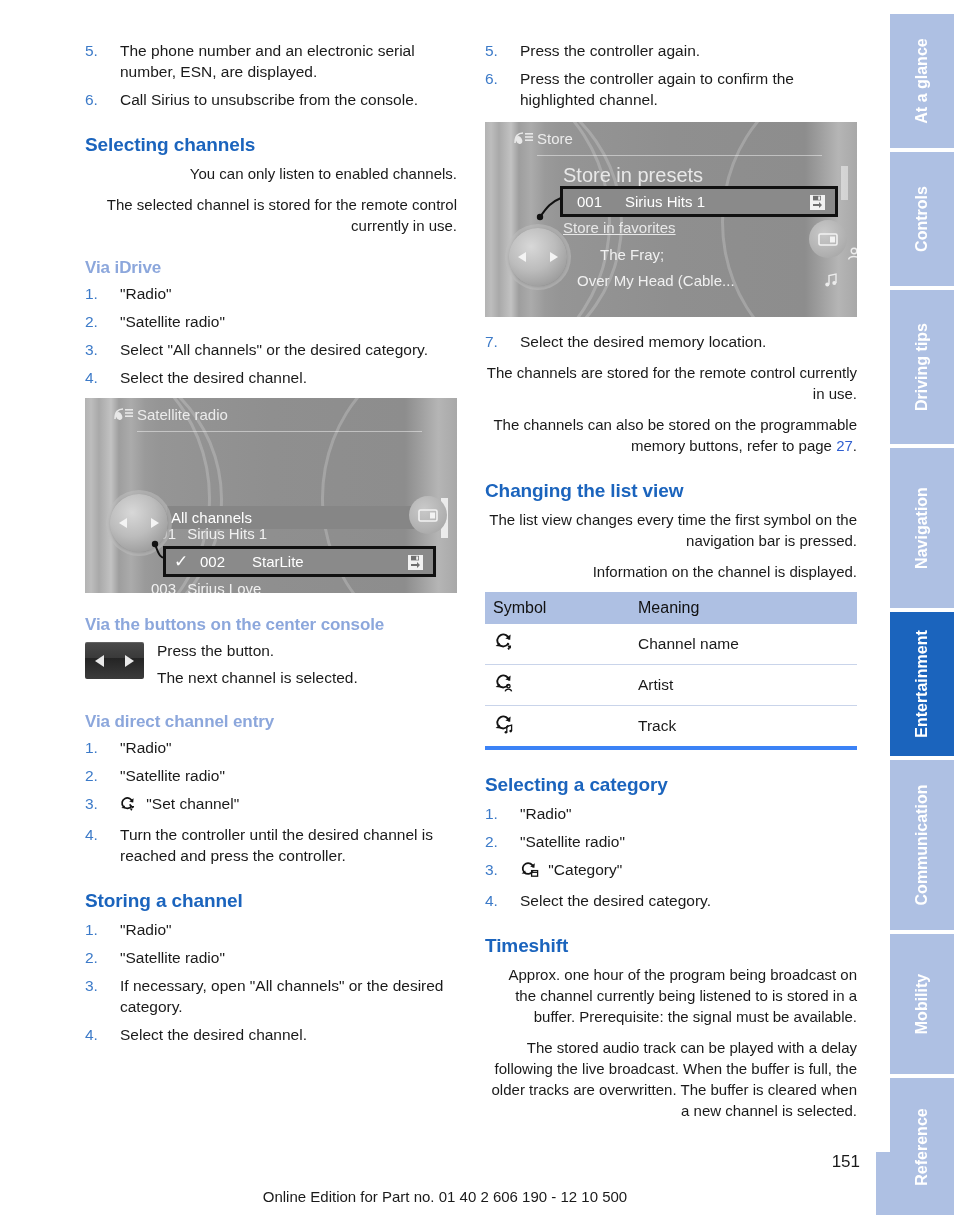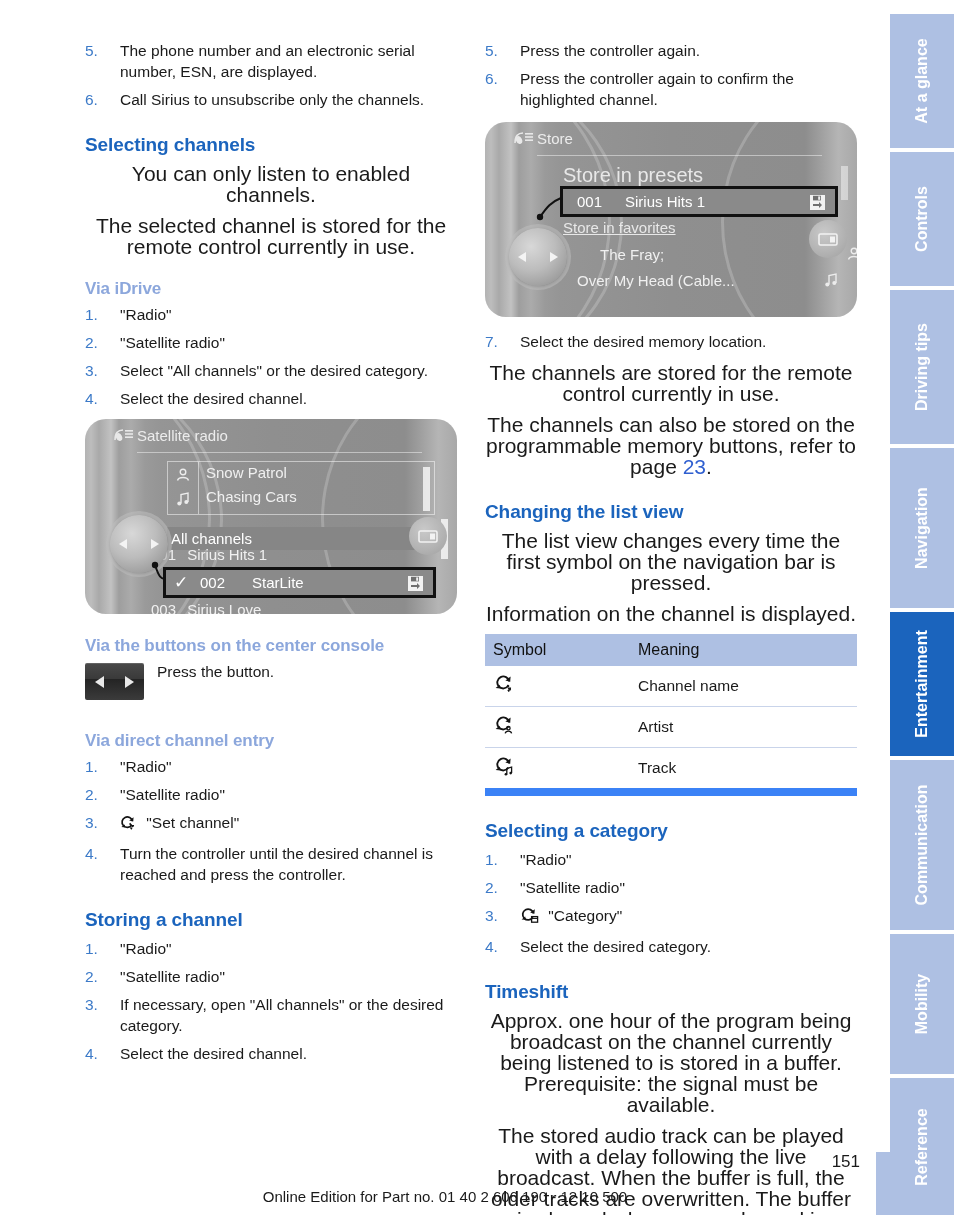--- a/index.html
+++ b/index.html
@@ -41,24 +41,24 @@
     letter-spacing: -0.1px;
   }
   h3.sub {
     font-size: 17px;
     font-weight: bold;
     color: #8ca7dc;
     margin: 22px 0 5px 0;
     letter-spacing: -0.1px;
   }
   p.body {
-    font-size: 21px;
+    font-size: 15px;
     line-height: 21px;
     margin: 0 0 10px 0;
-    text-align: center;
+    text-align: right;
   }
   .pageref { color: #2f5fd0; }
 
   
   ol.steps {
     list-style: none;
     margin: 0 0 10px 0;
     padding: 0;
   }
   ol.steps li {
@@ -89,21 +89,20 @@
     position: relative;
     width: 372px;
     height: 195px;
     margin: 6px 0 14px 0;
     background: linear-gradient(to right,
        #b3b3b3 0px, #bdbdbd 6px, #a9a9a9 14px, #c2c2c2 26px,
        #9e9e9e 34px, #ababab 46px, #9a9a9a 60px,
        #959595 75px, #8f8f8f 50%, #8d8d8d 86%,
        #9e9e9e 90%, #b5b5b5 95%, #a8a8a8 100%);
     overflow: hidden;
-    border-radius: 21px;
   }
   .idrive .ring {
     position: absolute;
     border-radius: 50%;
     border: 3px solid rgba(255,255,255,0.20);
     pointer-events: none;
   }
   .idrive .screen-title {
     position: absolute;
     left: 52px; top: 8px;
@@ -248,21 +247,21 @@
     padding: 7px 0 7px 8px;
   }
   table.symtab thead th.c1 { width: 137px; }
   table.symtab tbody td {
     font-size: 15.5px;
     padding: 8px 0 8px 8px;
     border-bottom: 1px solid #c9d4ea;
     vertical-align: middle;
   }
   table.symtab tbody tr:last-child td {
-    border-bottom: 8px solid #3b82f6;
+    border-bottom: 4px solid #3b82f6;
   }
   table.symtab tbody td.c1 { width: 137px; }
 
   
   #sidebar {
     position: absolute;
     right: 0; top: 0;
     width: 64px; height: 1215px;
   }
   .tab {
@@ -315,21 +314,21 @@
 
   <div class="col" id="col-left">
 
     <ol class="steps">
       <li>
         <span class="num">5.</span>
         <span>The phone number and an electronic serial number, ESN, are displayed.</span>
       </li>
       <li>
         <span class="num">6.</span>
-        <span>Call Sirius to unsubscribe only the channels.</span>
+        <span>Call Sirius to unsubscribe from the console.</span>
       </li>
     </ol>
 
     <h2 class="sec">Selecting channels</h2>
     <p class="body">You can only listen to enabled channels.</p>
     <p class="body">The selected channel is stored for the remote control currently in use.</p>
 
     <h3 class="sub">Via iDrive</h3>
     <ol class="steps">
       <li>
@@ -361,40 +360,20 @@
           <path d="M2 12 C2 5, 5 2, 10 2" stroke="#e8e8e8" stroke-width="1.6" fill="none"></path>
           <ellipse cx="6" cy="9" rx="3" ry="4.2" fill="#e8e8e8" transform="rotate(-25 6 9)"></ellipse>
           <rect x="12" y="2" width="8" height="1.6" fill="#e8e8e8"></rect>
           <rect x="12" y="5.2" width="8" height="1.6" fill="#e8e8e8"></rect>
           <rect x="12" y="8.4" width="8" height="1.6" fill="#e8e8e8"></rect>
         </svg>
       </span>
       <div class="screen-title">Satellite radio</div>
       <div class="title-rule"></div>
 
-      <div class="infobox" style="left:82px; top:42px; width:268px; height:54px;">
-        <div class="iconcell">
-          <span style="position:absolute; left:7px; top:5px;">
-            <svg width="16" height="16" viewBox="0 0 16 16">
-              <circle cx="8" cy="5" r="2.8" fill="none" stroke="#ececec" stroke-width="1.4"></circle>
-              <path d="M2.5 13.5 C3.5 9.5, 12.5 9.5, 13.5 13.5" fill="none" stroke="#ececec" stroke-width="1.4"></path>
-            </svg>
-          </span>
-          <span style="position:absolute; left:7px; top:29px;">
-            <svg width="16" height="16" viewBox="0 0 16 16">
-              <path d="M6 12.5 V3.5 L13 2 V11" fill="none" stroke="#ececec" stroke-width="1.4"></path>
-              <circle cx="4.3" cy="12.4" r="2" fill="#ececec"></circle>
-              <circle cx="11.3" cy="10.9" r="2" fill="#ececec"></circle>
-            </svg>
-          </span>
-        </div>
-        <div style="position:absolute; left:38px; top:2px; font-size:15px; color:#f0f0f0;">Snow Patrol</div>
-        <div style="position:absolute; left:38px; top:26px; font-size:15px; color:#f0f0f0;">Chasing Cars</div>
-        <div class="scrollbar" style="right:4px; top:5px; height:44px;"></div>
-      </div>
 
       <div style="position:absolute; left:82px; top:108px; width:268px; height:23px; background:#868686; color:#fff; font-size:15px; line-height:23px; padding-left:4px; box-sizing:border-box;">All channels</div>
 
       <div class="idrive-list" style="top:124px;">
         <div class="row">
           <span class="idx">001</span>
           <span class="label">Sirius Hits 1</span>
         </div>
         <div class="row" style="height:31px;"></div>
         <div class="row">
@@ -438,20 +417,21 @@
     </div>
 
     <h3 class="sub">Via the buttons on the center console</h3>
     <div class="console-block">
       <div class="console-btn">
         <span class="tri left"></span>
         <span class="tri right"></span>
       </div>
       <div class="console-text">
         <p>Press the button.</p>
+        <p>The next channel is selected.</p>
       </div>
     </div>
 
     <h3 class="sub">Via direct channel entry</h3>
     <ol class="steps">
       <li>
         <span class="num">1.</span>
         <span>"Radio"</span>
       </li>
       <li>
@@ -584,21 +564,21 @@
     </div>
 
     <ol class="steps">
       <li>
         <span class="num">7.</span>
         <span>Select the desired memory location.</span>
       </li>
     </ol>
 
     <p class="body">The channels are stored for the remote control currently in use.</p>
-    <p class="body"><span>The channels can also be stored on the programmable memory buttons, refer to page </span><span class="pageref">23</span><span>.</span></p>
+    <p class="body"><span>The channels can also be stored on the programmable memory buttons, refer to page </span><span class="pageref">27</span><span>.</span></p>
 
     <h2 class="sec">Changing the list view</h2>
     <p class="body">The list view changes every time the first symbol on the navigation bar is pressed.</p>
     <p class="body">Information on the channel is displayed.</p>
 
     <table class="symtab">
       <thead>
         <tr>
           <th class="c1">Symbol</th>
           <th>Meaning</th>

